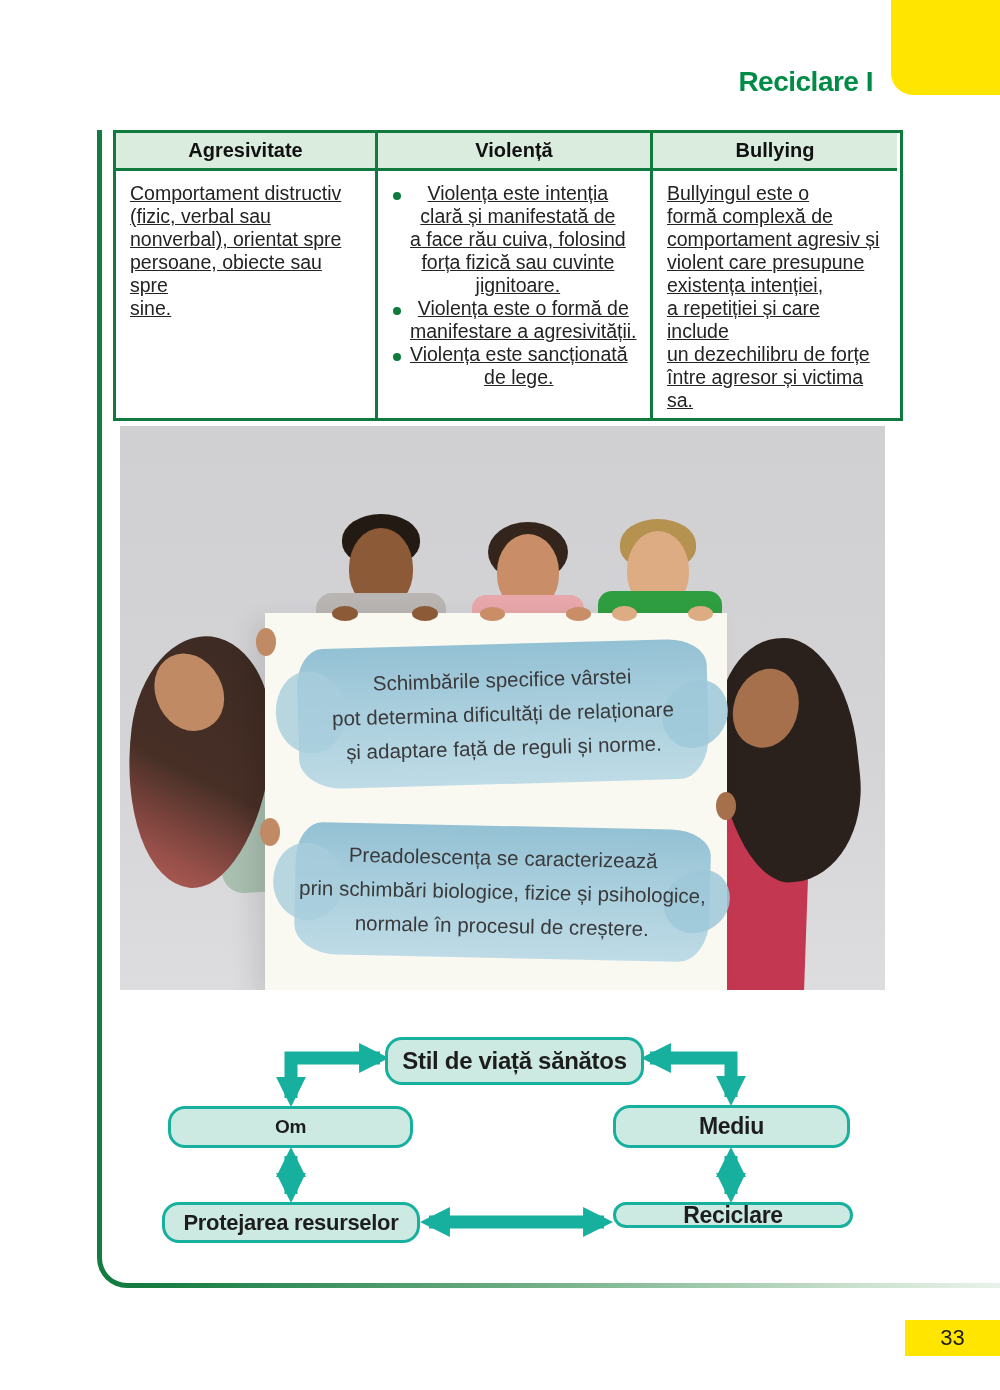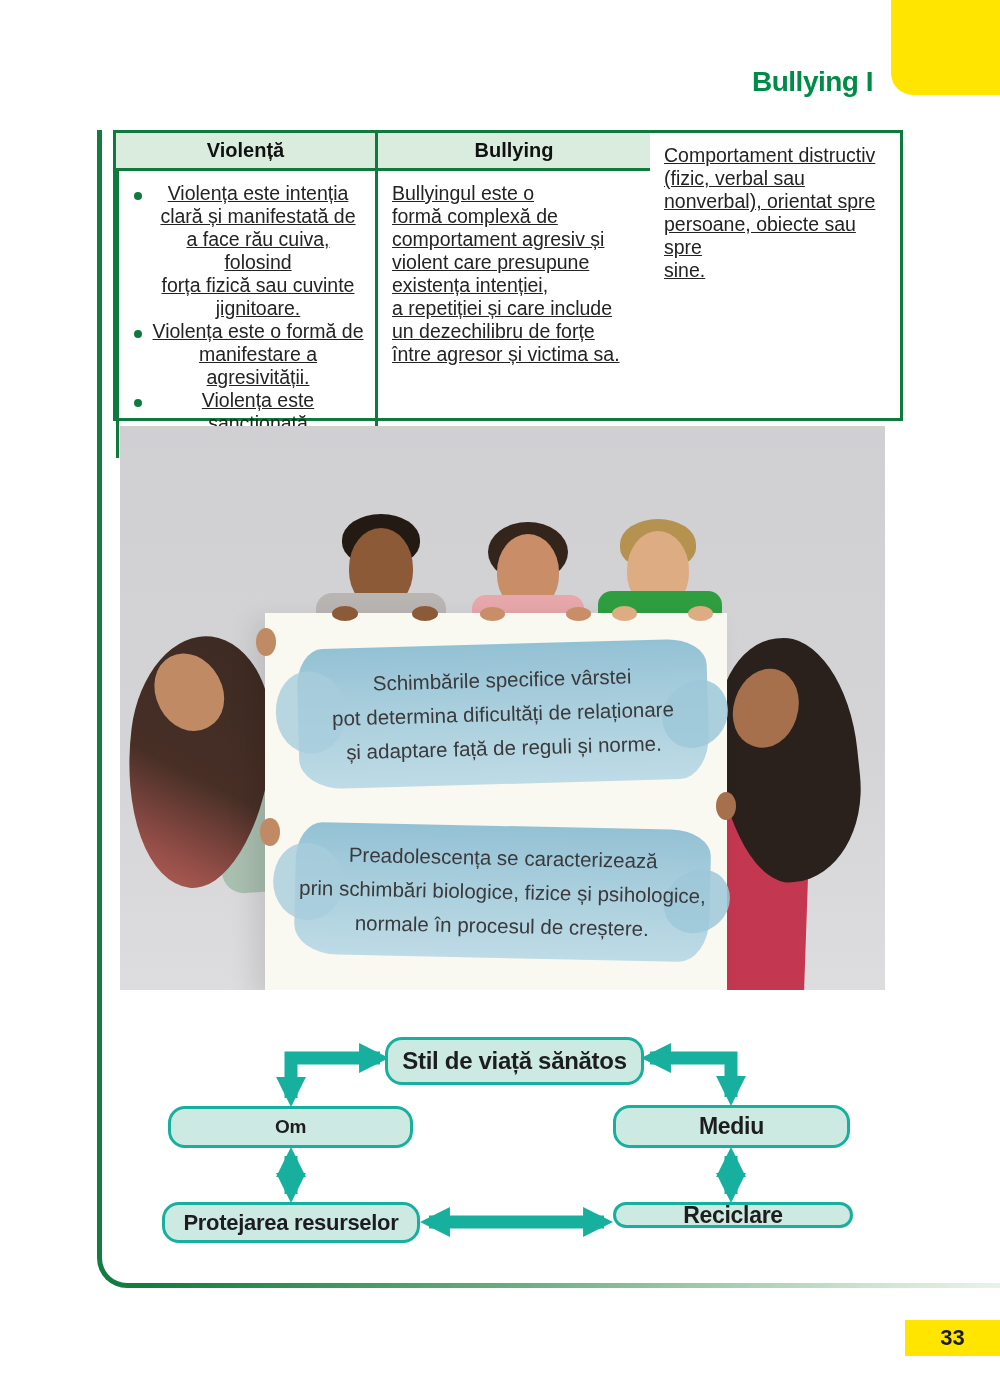--- a/index.html
+++ b/index.html
@@ -63,33 +63,34 @@
   .node-top { left:385px; top:1037px; width:259px; height:48px; font-size:24px; }
   .node-left { left:168px; top:1106px; width:245px; height:42px; font-size:19px; }
   .node-right { left:613px; top:1105px; width:237px; height:43px; font-size:23px; }
   .node-bl { left:162px; top:1202px; width:258px; height:41px; font-size:22px; }
   .node-br { left:613px; top:1202px; width:240px; height:26px; font-size:23px; }
   .diagram-arrows { left:100px; top:1030px; width:800px; height:230px; z-index:2; }
 
   
   .page-num-box { left:905px; top:1320px; width:95px; height:36px; background:#ffe500;
     display:flex; align-items:center; justify-content:center;
-    font-size:22px; font-weight:bold; color:#1c1c1c; }
+    font-size:22px; font-weight:normal; color:#1c1c1c; }
 </style>
 </head>
 <body>
 
 <div class="abs unit-tab"></div>
 
-<div class="abs unit-title">Bullying I</div>
+<div class="abs unit-title">Reciclare I</div>
 
 <div class="abs frame-corner"></div>
 <div class="abs frame-bottom"></div>
 
 <div class="abs def-table">
+  <div class="th">Agresivitate</div>
   <div class="th">Violență</div>
   <div class="th">Bullying</div>
 
   <div class="td pre">Comportament distructiv
 (fizic, verbal sau
 nonverbal), orientat spre
 persoane, obiecte sau spre
 sine.</div>
 
   <div class="td">

